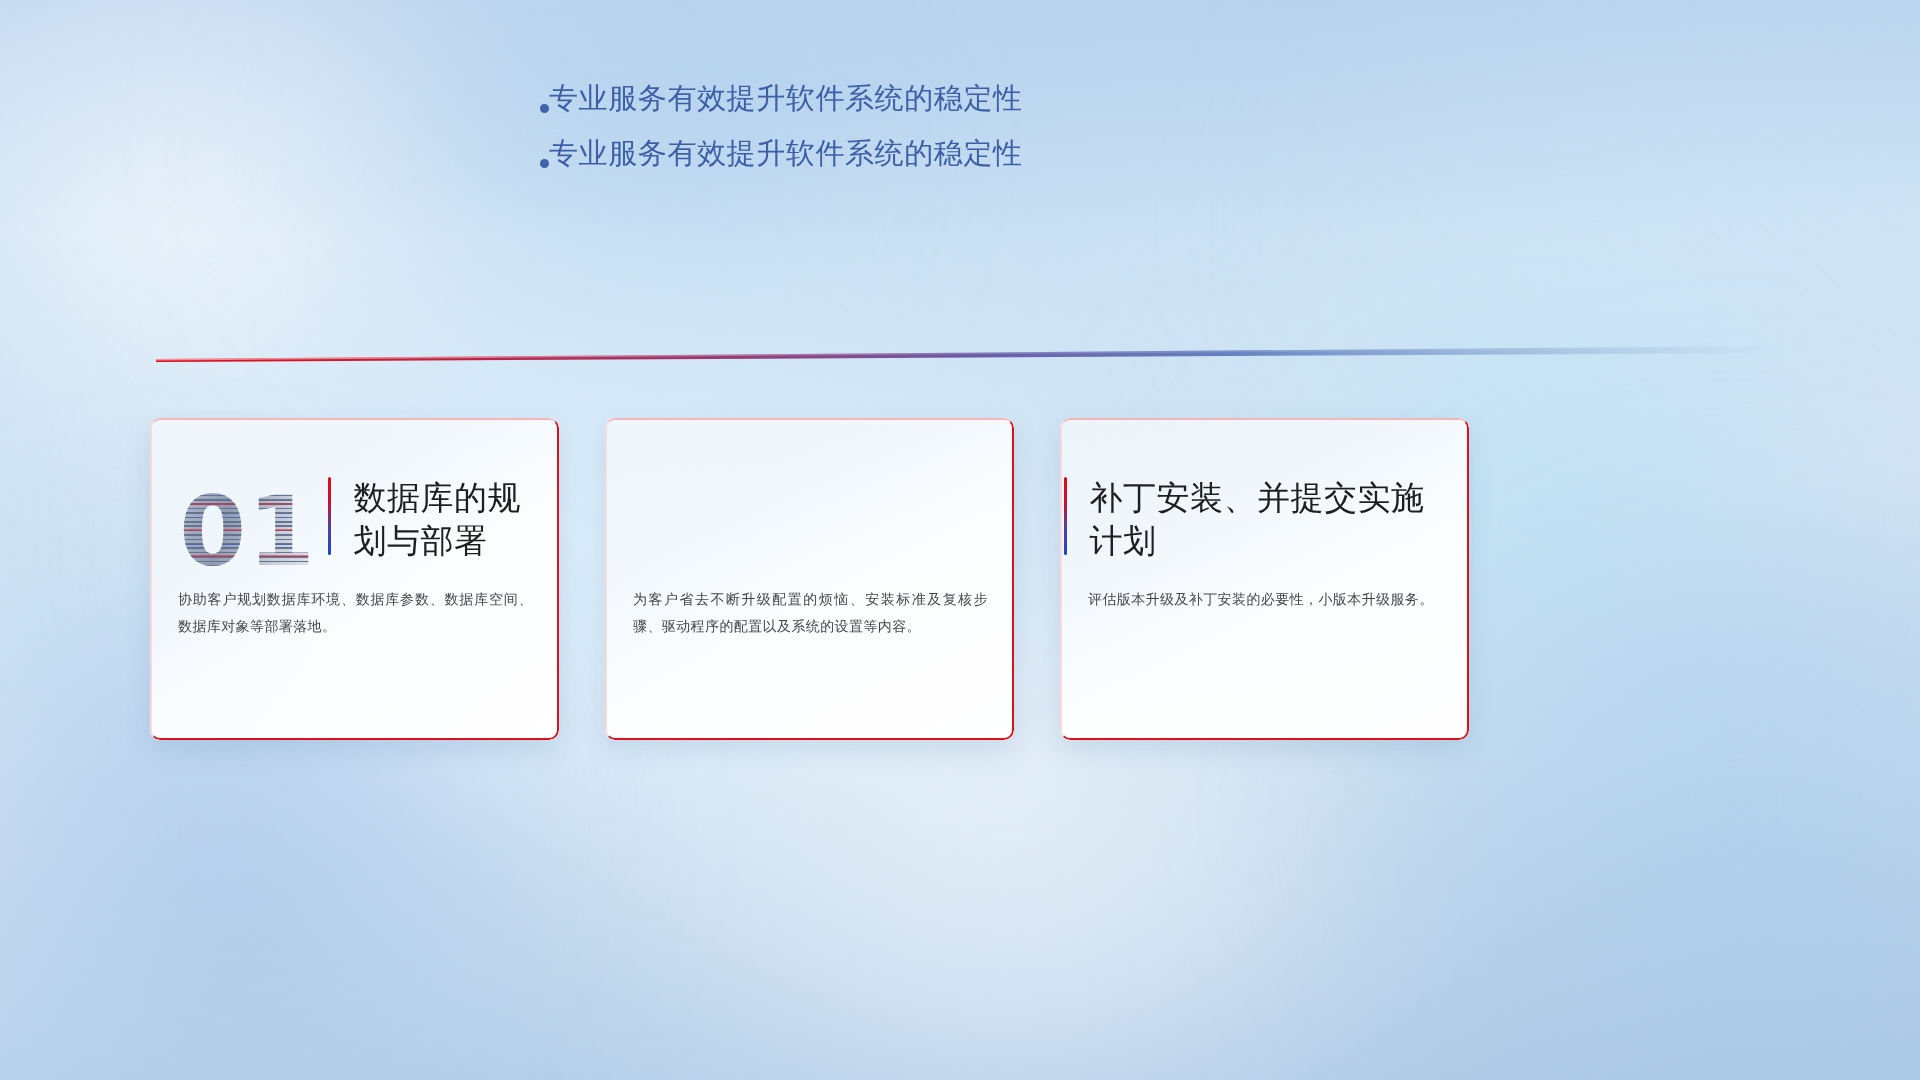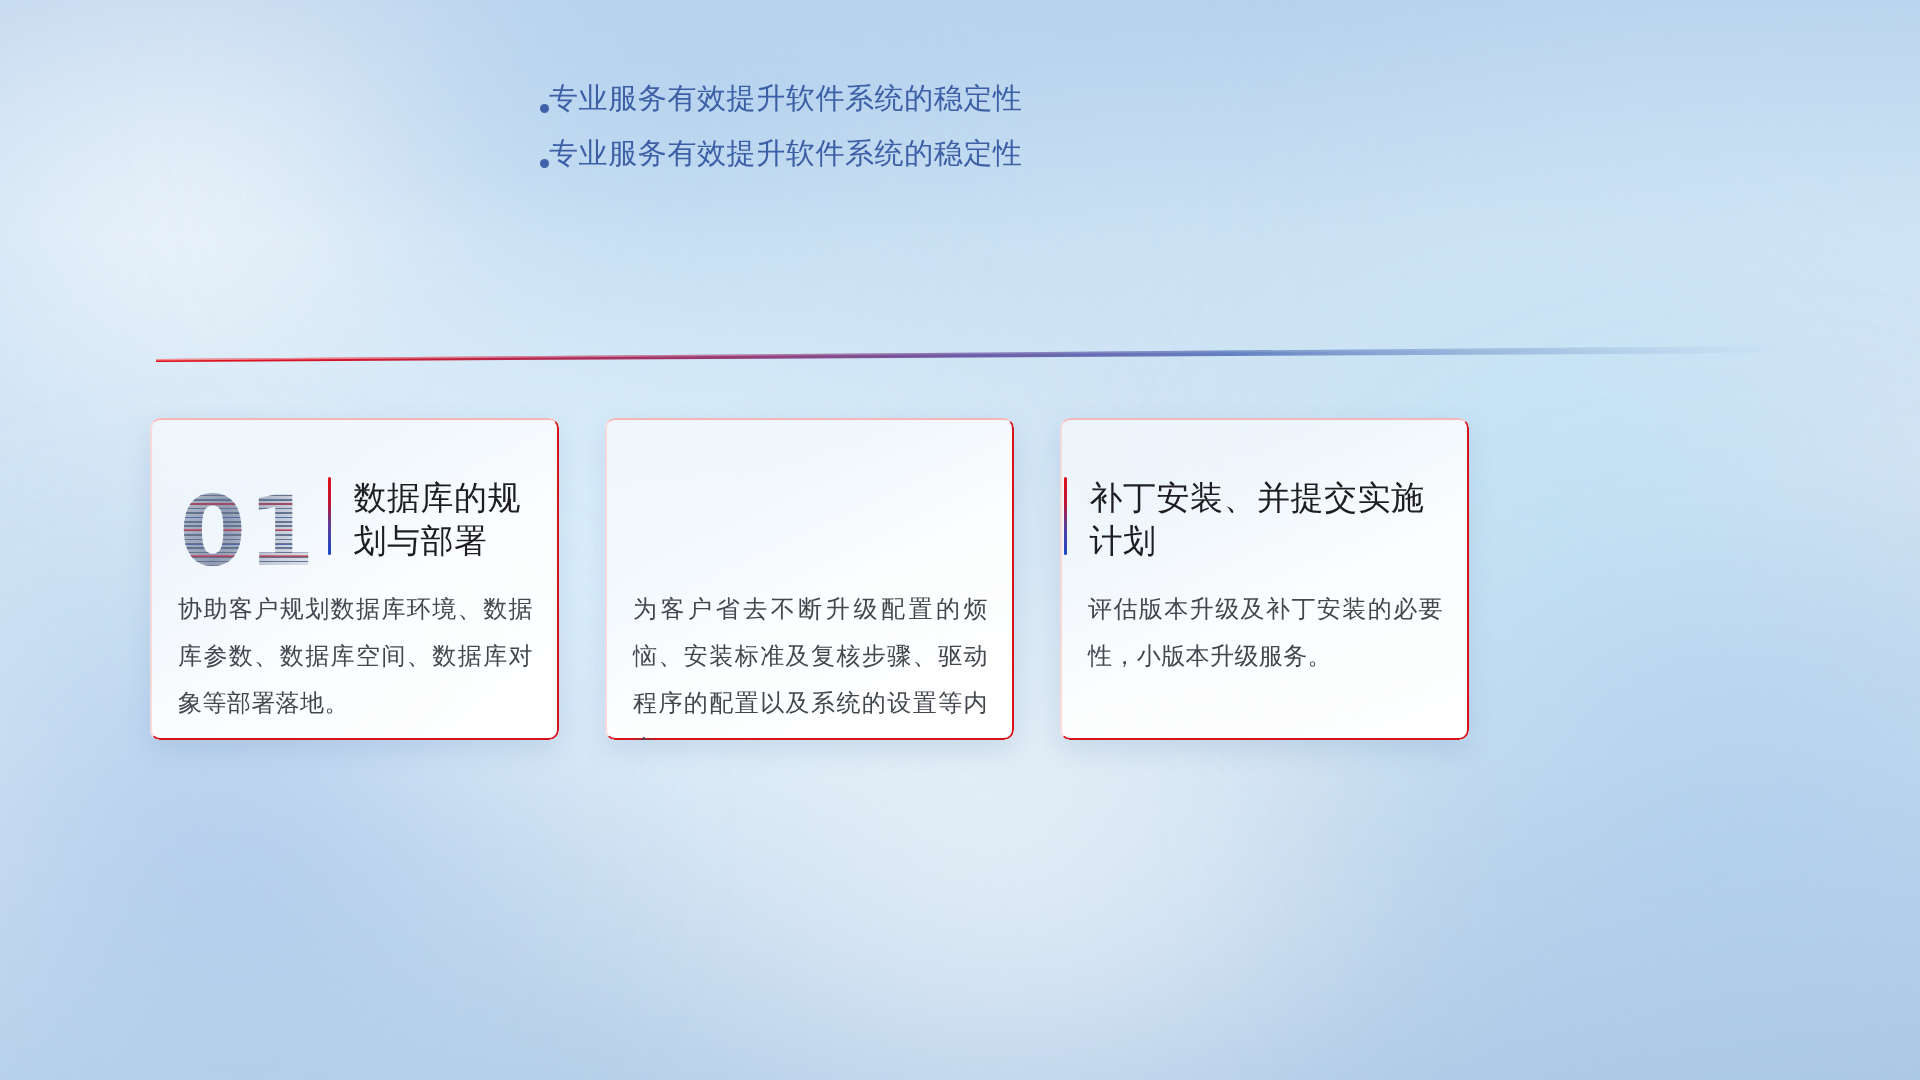--- a/index.html
+++ b/index.html
@@ -151,21 +151,21 @@
     background:linear-gradient(to bottom,#e00d18 0%,#c01436 34%,#5a3e9a 62%,#1d47c8 100%);
     border-radius:2px;
   }
   .card-title{
     font-size:33px; line-height:1.30; color:#1e1e20;
     font-weight:500; letter-spacing:.5px; flex:1 1 auto;
     padding-right:16px;
   }
   .card-body{
     position:absolute; left:28px; right:26px; top:168px;
-    font-size:24px; line-height:1.95; color:#43474d;
+    font-size:14px; line-height:1.95; color:#43474d;
     letter-spacing:.4px; text-align:justify;
   }
 </style>
 </head>
 <body>
 
 <div id="bg">
   <div class="bg-base"></div>
   <div class="glow g1"></div>
   <div class="glow g8"></div>

